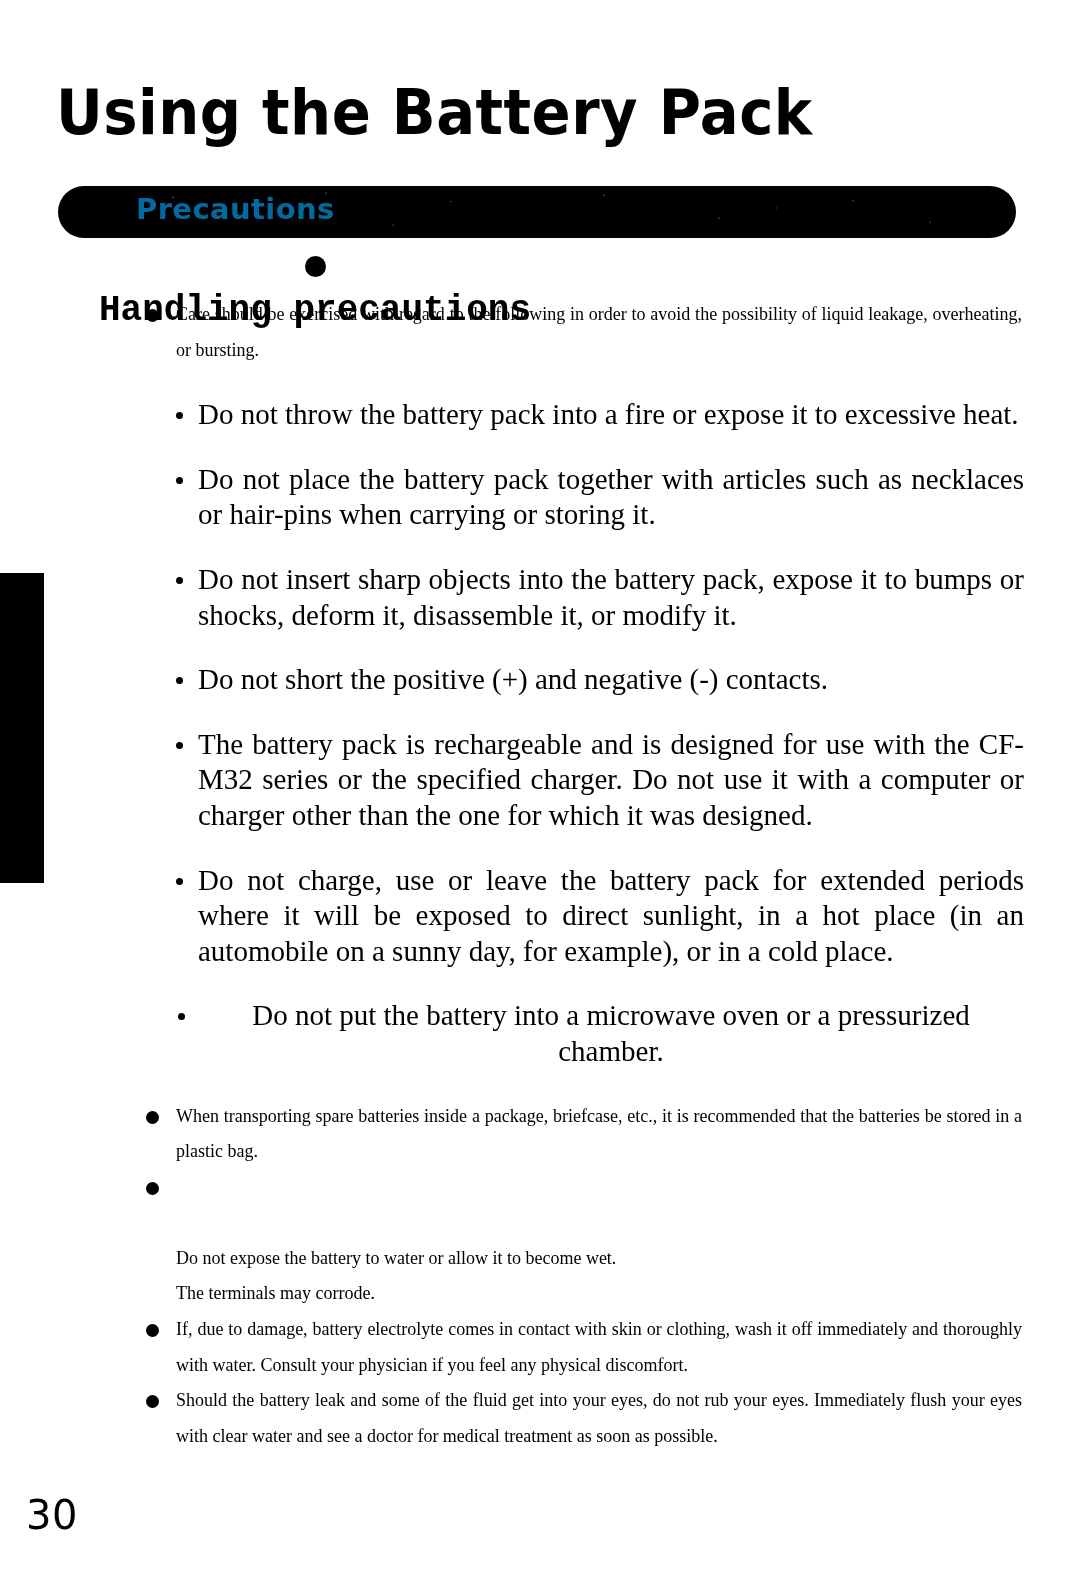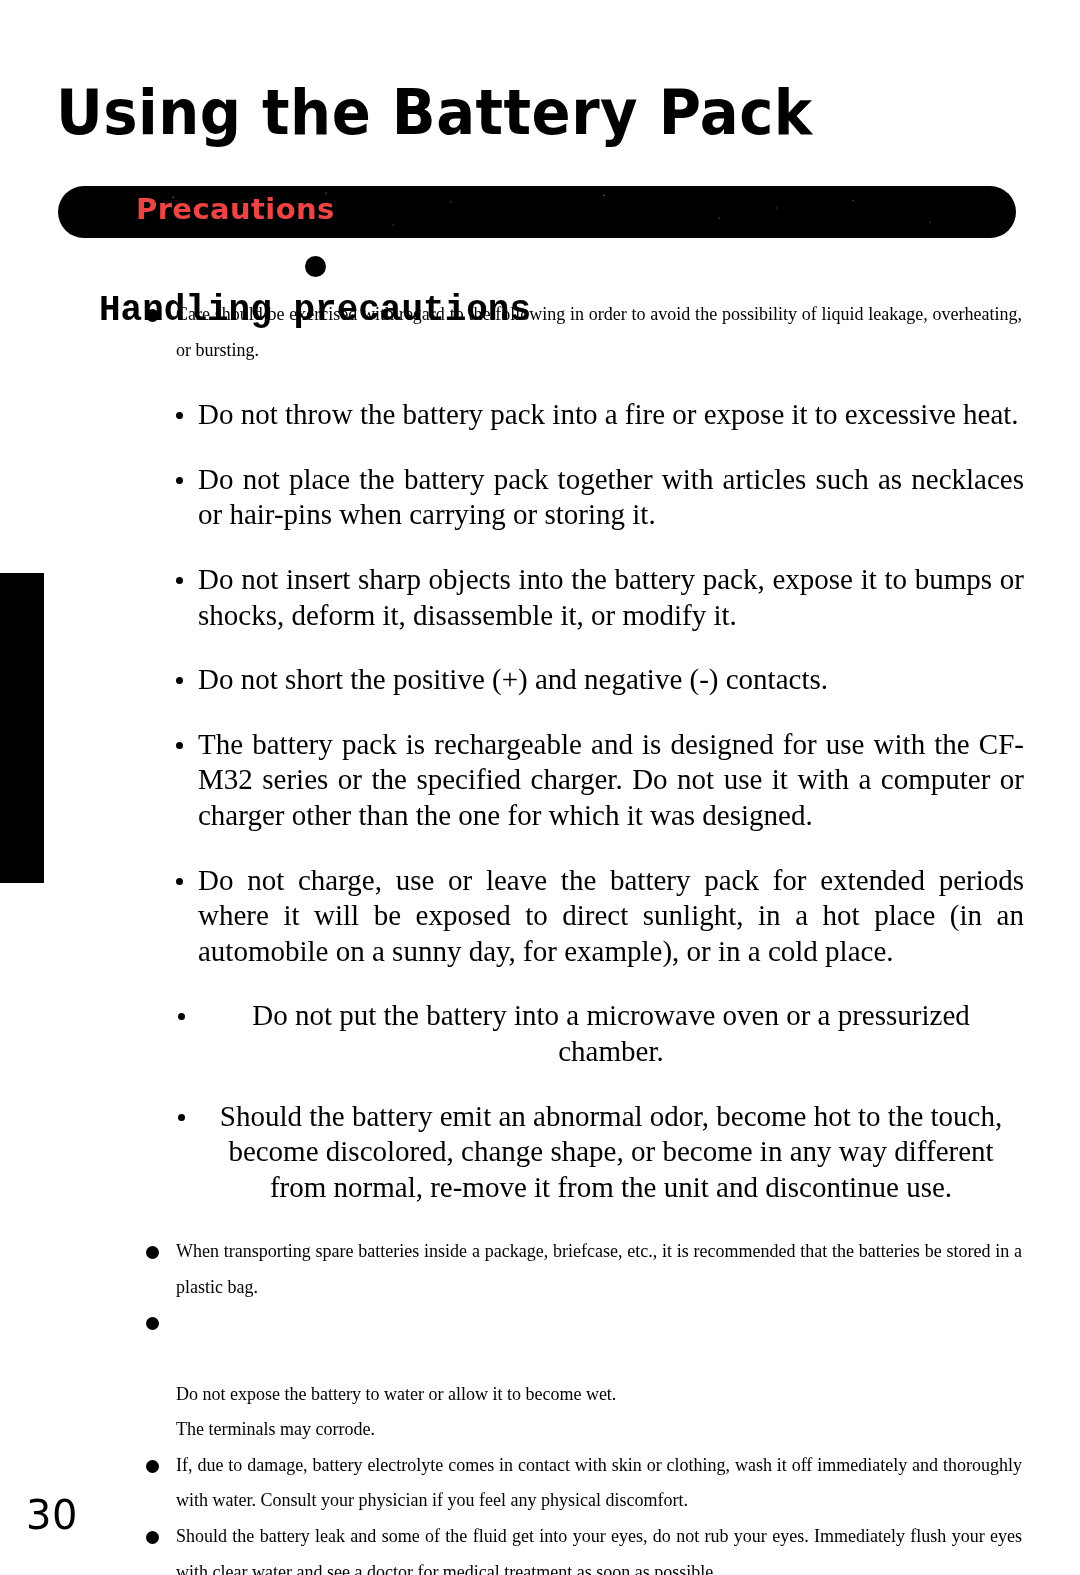--- a/index.html
+++ b/index.html
@@ -40,21 +40,21 @@
     width: 958px;
     height: 52px;
     background: #000000;
     border-radius: 26px;
     overflow: hidden;
   }
   .section-banner .banner-label {
     position: absolute;
     left: 78px;
     top: 6px;
-    color: #ef4444;
+    color: #0369a1;
     font-family: "DejaVu Sans", "Liberation Sans", sans-serif;
     font-weight: bold;
     font-size: 29px;
     letter-spacing: 0.4px;
     white-space: nowrap;
   }
   
   .banner-speckle {
     position: absolute;
     inset: 0;
@@ -219,24 +219,20 @@
     <span>The battery pack is rechargeable and is designed for use with the CF-M32 series or the specified charger. Do not use it with a computer or charger other than the one for which it was designed.</span>
   </p>
   <p class="b2">
     <span class="mk"></span>
     <span>Do not charge, use or leave the battery pack for extended periods where it will be exposed to direct sunlight, in a hot place (in an automobile on a sunny day, for example), or in a cold place.</span>
   </p>
   <p class="b2 loose nojust">
     <span class="mk"></span>
     <span>Do not put the battery into a microwave oven or a pressurized chamber.</span>
   </p>
-  <p class="b2 loose">
-    <span class="mk"></span>
-    <span>Should the battery emit an abnormal odor, become hot to the touch, become discolored, change shape, or become in any way different from normal, re-move it from the unit and discontinue use.</span>
-  </p>
 
   <p class="b1">
     <span class="mk"></span>
     <span>When transporting spare batteries inside a package, briefcase, etc., it is recommended that the batteries be stored in a plastic bag.</span>
   </p>
   <p class="b1 nojust" style="white-space:pre-line">
     <span class="mk"></span>
     <span>Do not expose the battery to water or allow it to become wet.
 The terminals may corrode.</span>
   </p>

